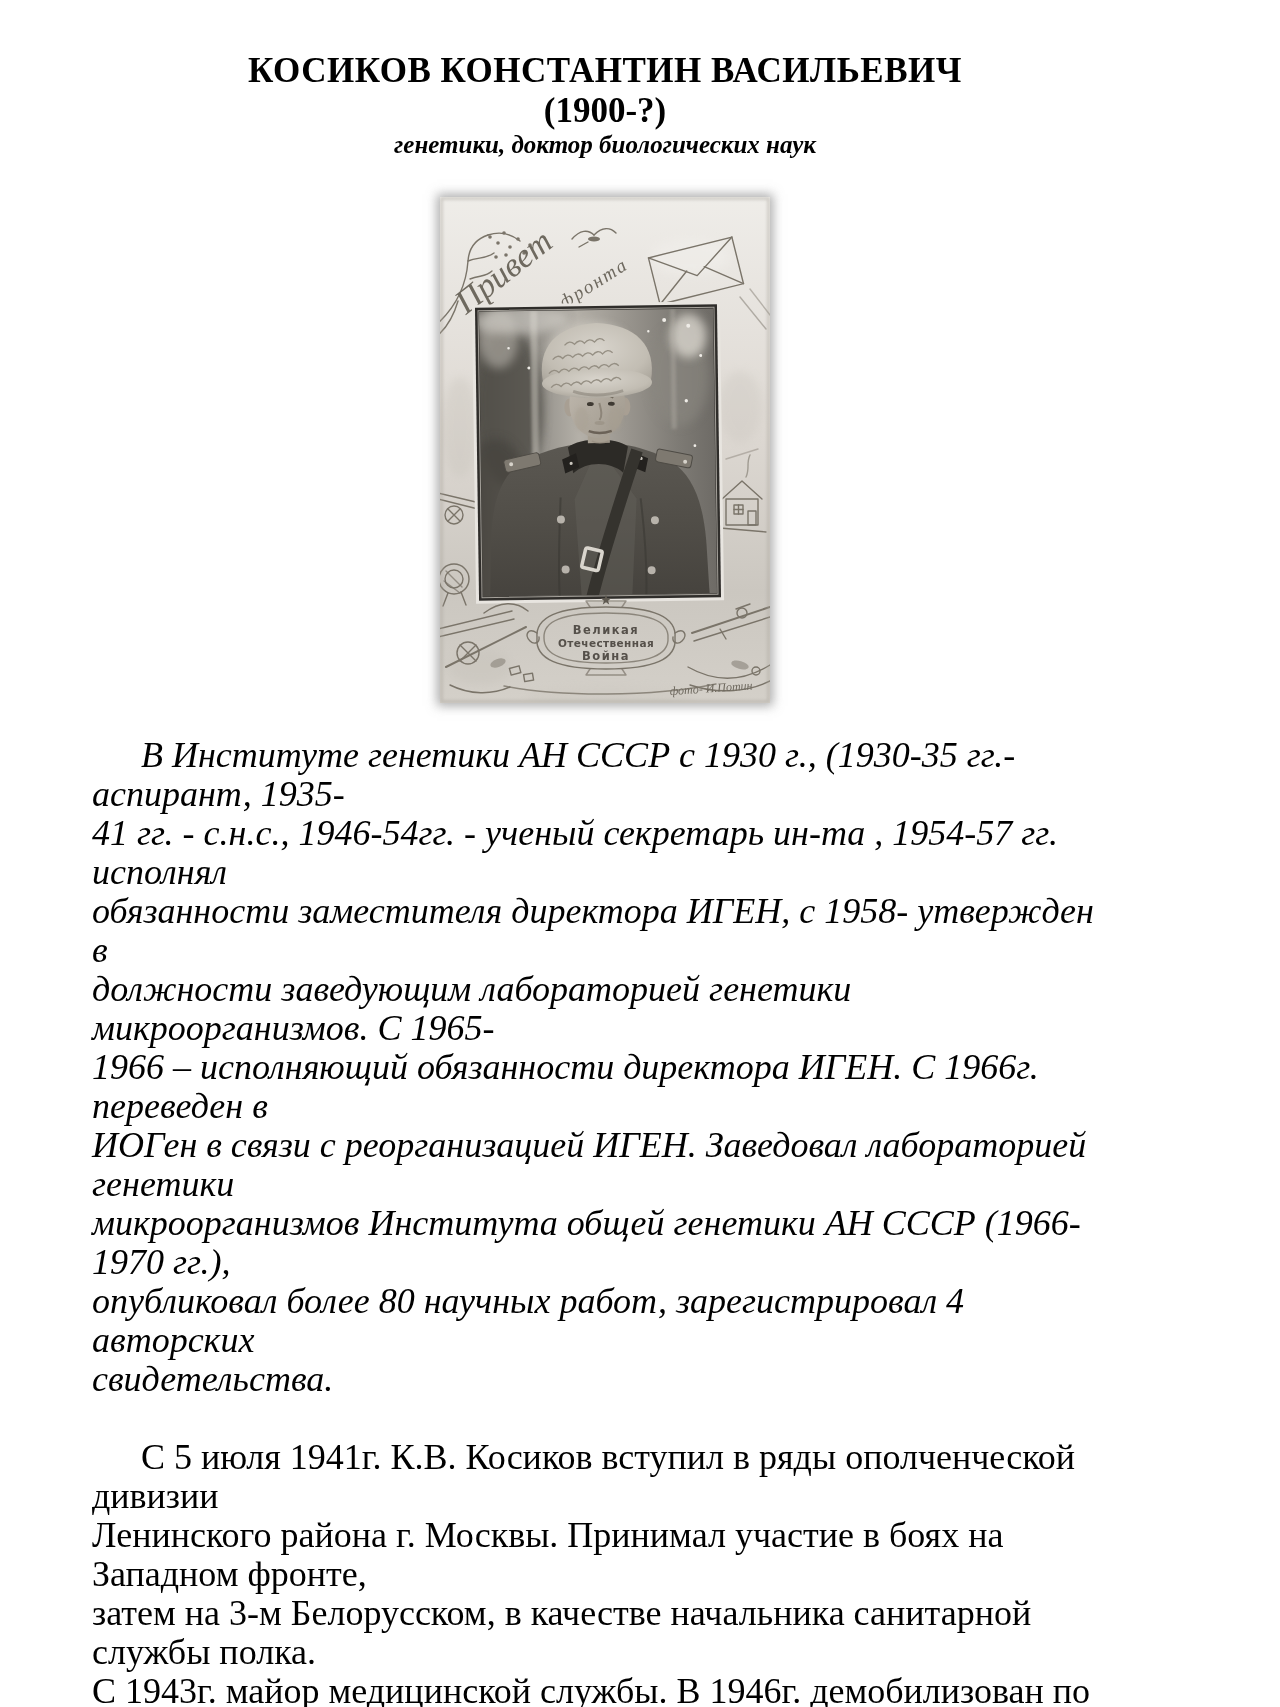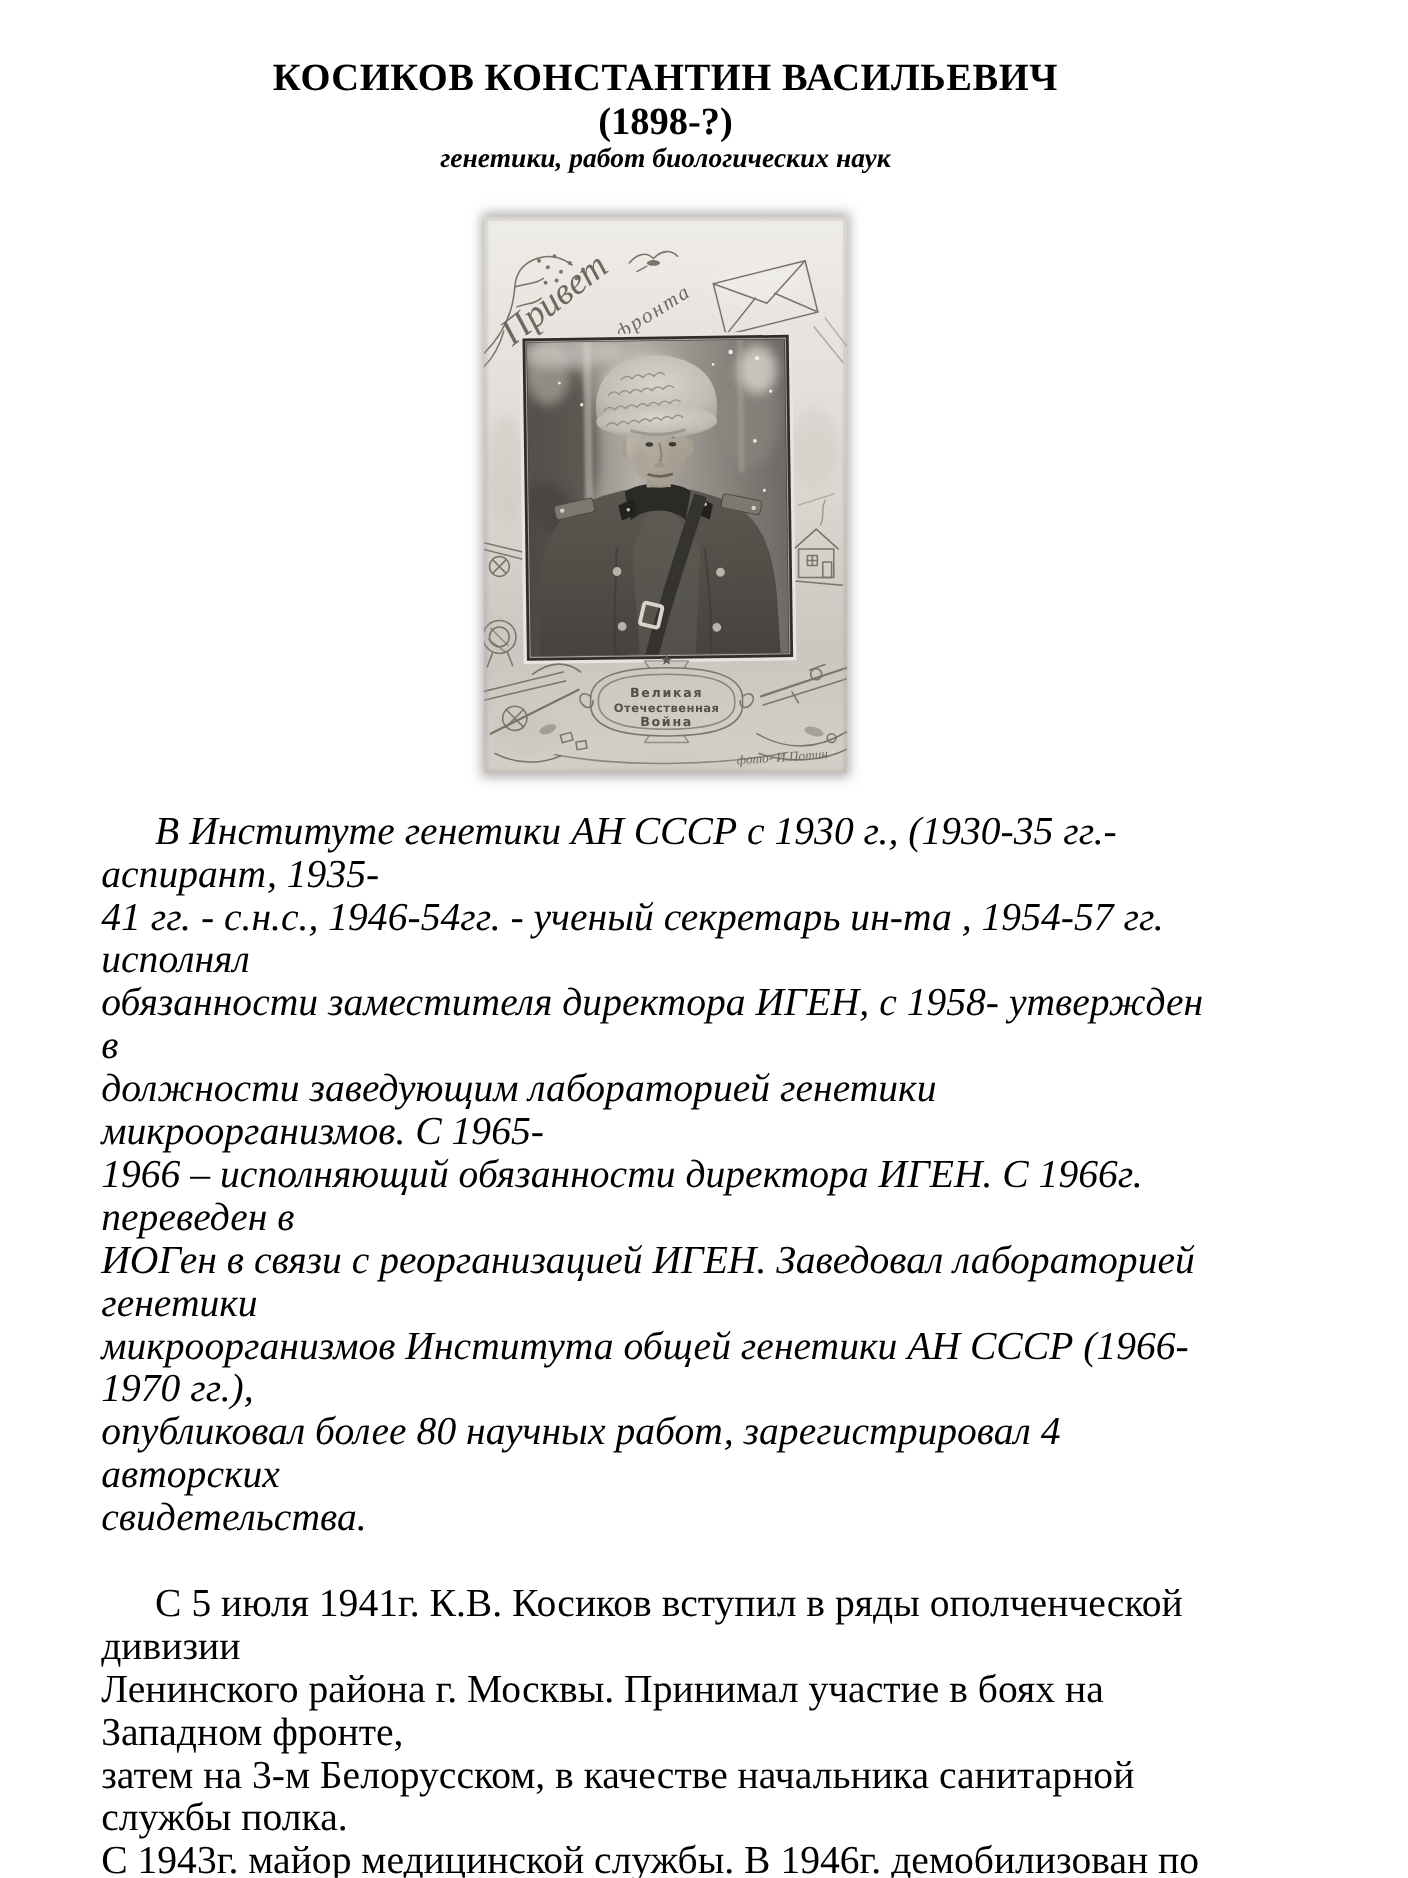--- a/index.html
+++ b/index.html
@@ -48,22 +48,22 @@
   .banner2 { font-family: "DejaVu Sans", sans-serif; font-weight: bold; fill: #55504a; letter-spacing: 0.4px; }
   .sketch { stroke: #7a7469; fill: none; stroke-width: 1.4; stroke-linecap: round; stroke-linejoin: round; }
 </style>
 </head>
 <body>
 
 <div class="page">
 
   <div class="hdr">
     <h1 class="title">КОСИКОВ КОНСТАНТИН ВАСИЛЬЕВИЧ</h1>
-    <div class="years">(1898-?)</div>
-    <div class="subtitle">генетики, работ биологических наук</div>
+    <div class="years">(1900-?)</div>
+    <div class="subtitle">генетики, доктор биологических наук</div>
   </div>
 
   <div class="photo-row">
     <div class="photo-frame">
       <svg width="330" height="506" viewBox="0 0 330 506" xmlns="http://www.w3.org/2000/svg">
         <defs>
           <linearGradient id="paperG" x1="0" y1="0" x2="0" y2="1">
             <stop offset="0" stop-color="#efede9"></stop>
             <stop offset="0.45" stop-color="#ded9d3"></stop>
             <stop offset="0.78" stop-color="#cbc7c0"></stop>

